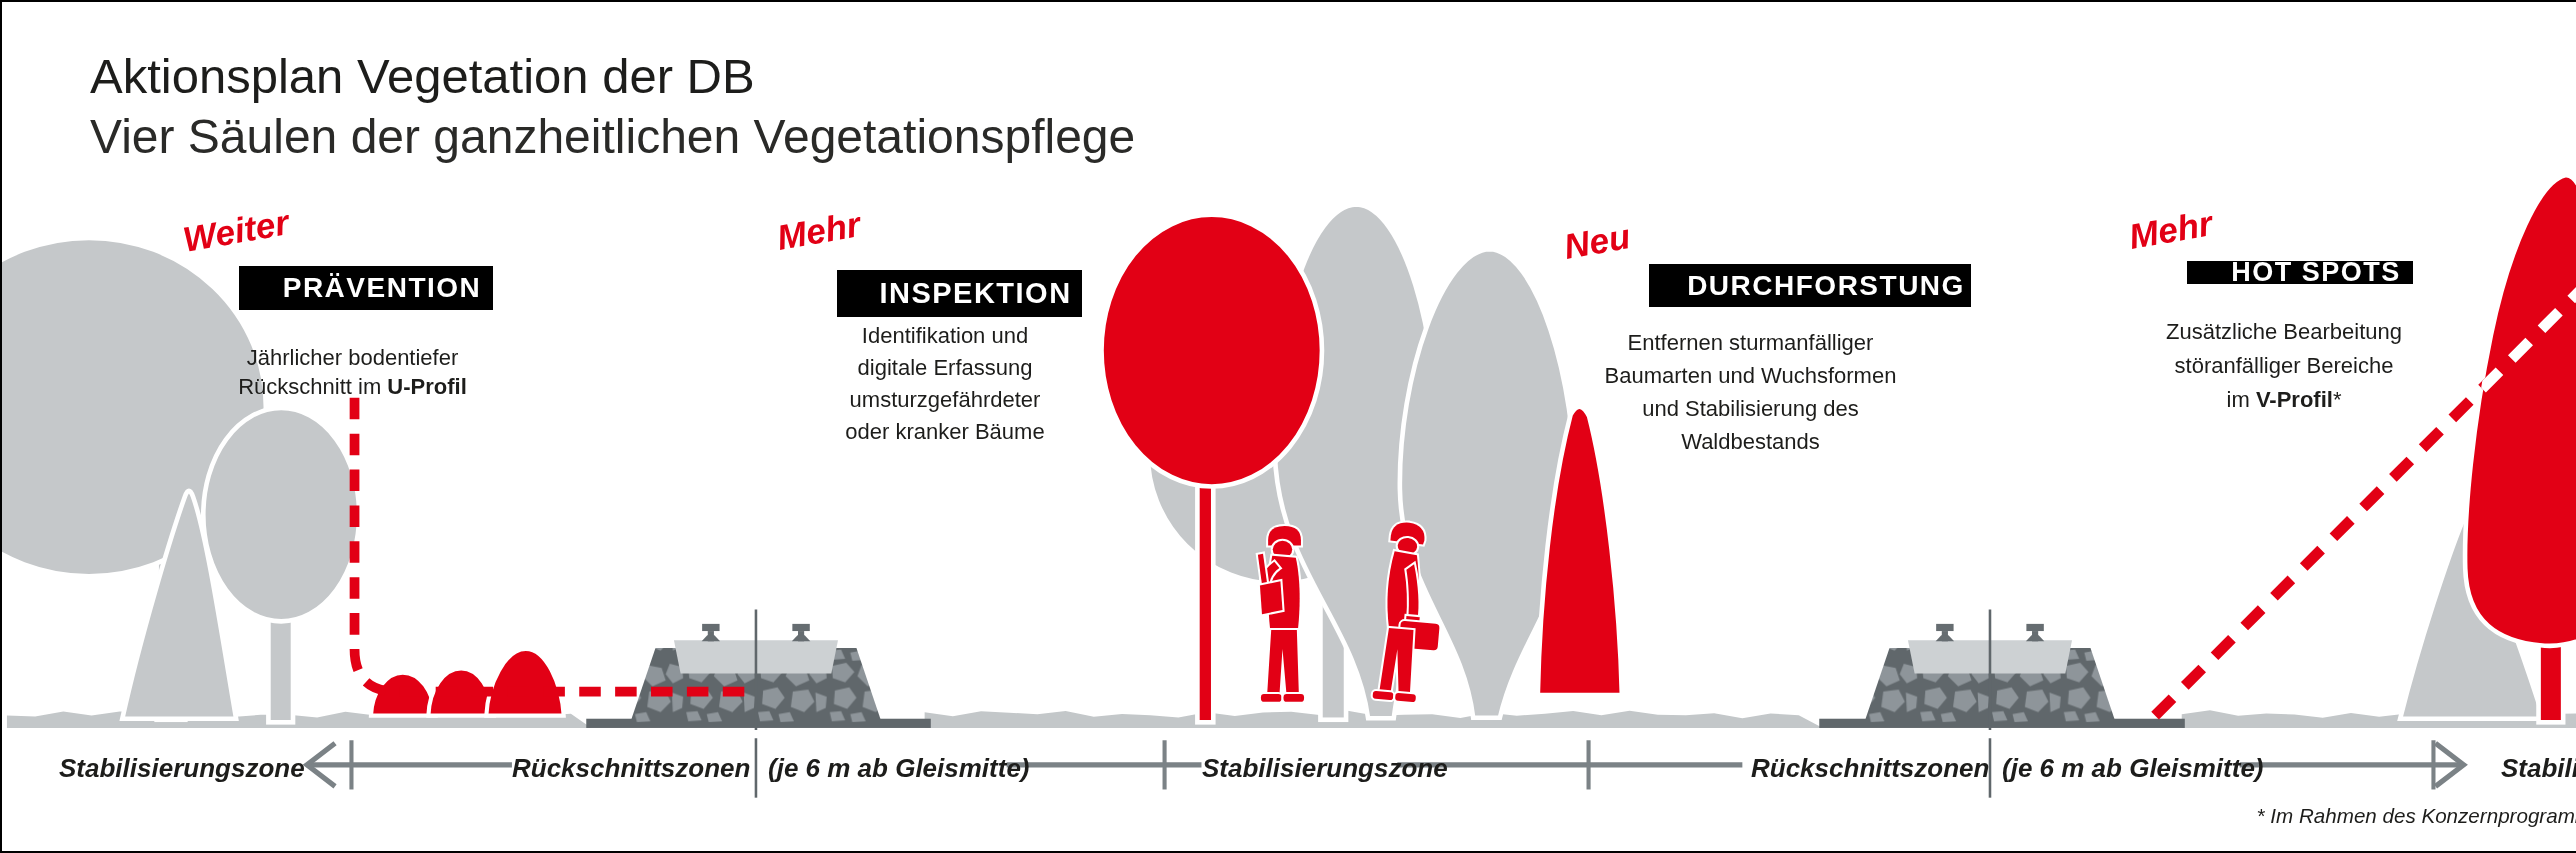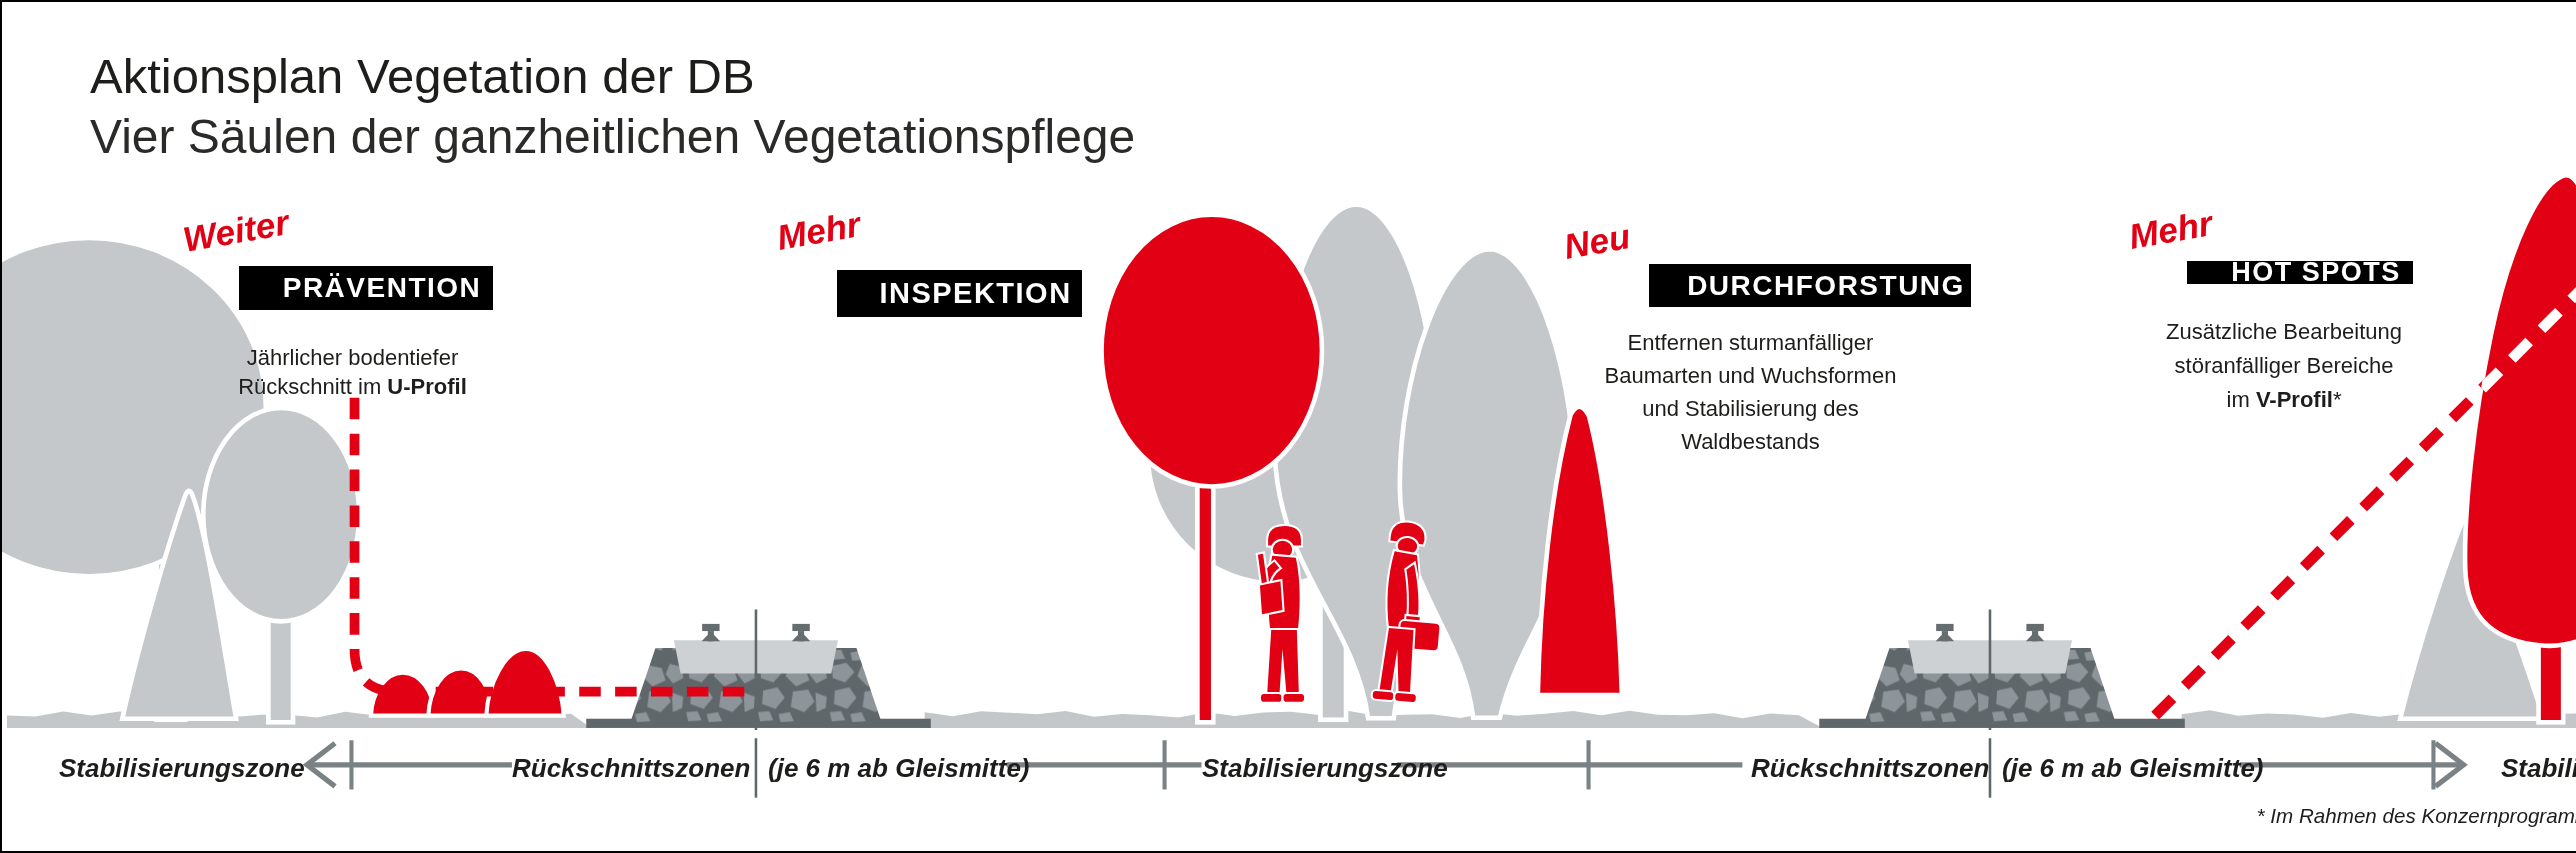--- a/index.html
+++ b/index.html
@@ -174,20 +174,26 @@
 
   <div class="abs annotation" style="left:185px;top:218px;">Weiter</div>
   <div class="abs blackbox" style="left:237px;top:264px;width:222px;height:44px;font-size:28px;">PRÄVENTION</div>
   <div class="abs desc" style="left:170px;top:313px;width:361px;line-height:29px;margin-top:28px;">
     <span>Jährlicher bodentiefer</span><br>
     <span>Rückschnitt im </span><b>U-Profil</b>
   </div>
 
   <div class="abs annotation" style="left:779px;top:216px;">Mehr</div>
   <div class="abs blackbox" style="left:835px;top:268px;width:213px;height:47px;font-size:29px;">INSPEKTION</div>
+  <div class="abs desc" style="left:768px;top:318px;width:350px;line-height:32px;">
+    <span>Identifikation und</span><br>
+    <span>digitale Erfassung</span><br>
+    <span>umsturzgefährdeter</span><br>
+    <span>oder kranker Bäume</span>
+  </div>
 
   <div class="abs annotation" style="left:1566px;top:225px;">Neu</div>
   <div class="abs blackbox" style="left:1607px;top:262px;width:290px;height:43px;font-size:28px;margin-left:40px;">DURCHFORSTUNG</div>
   <div class="abs desc" style="left:1571px;top:324px;width:355px;line-height:33px;">
     <span>Entfernen sturmanfälliger</span><br>
     <span>Baumarten und Wuchsformen</span><br>
     <span>und Stabilisierung des</span><br>
     <span>Waldbestands</span>
   </div>
 

